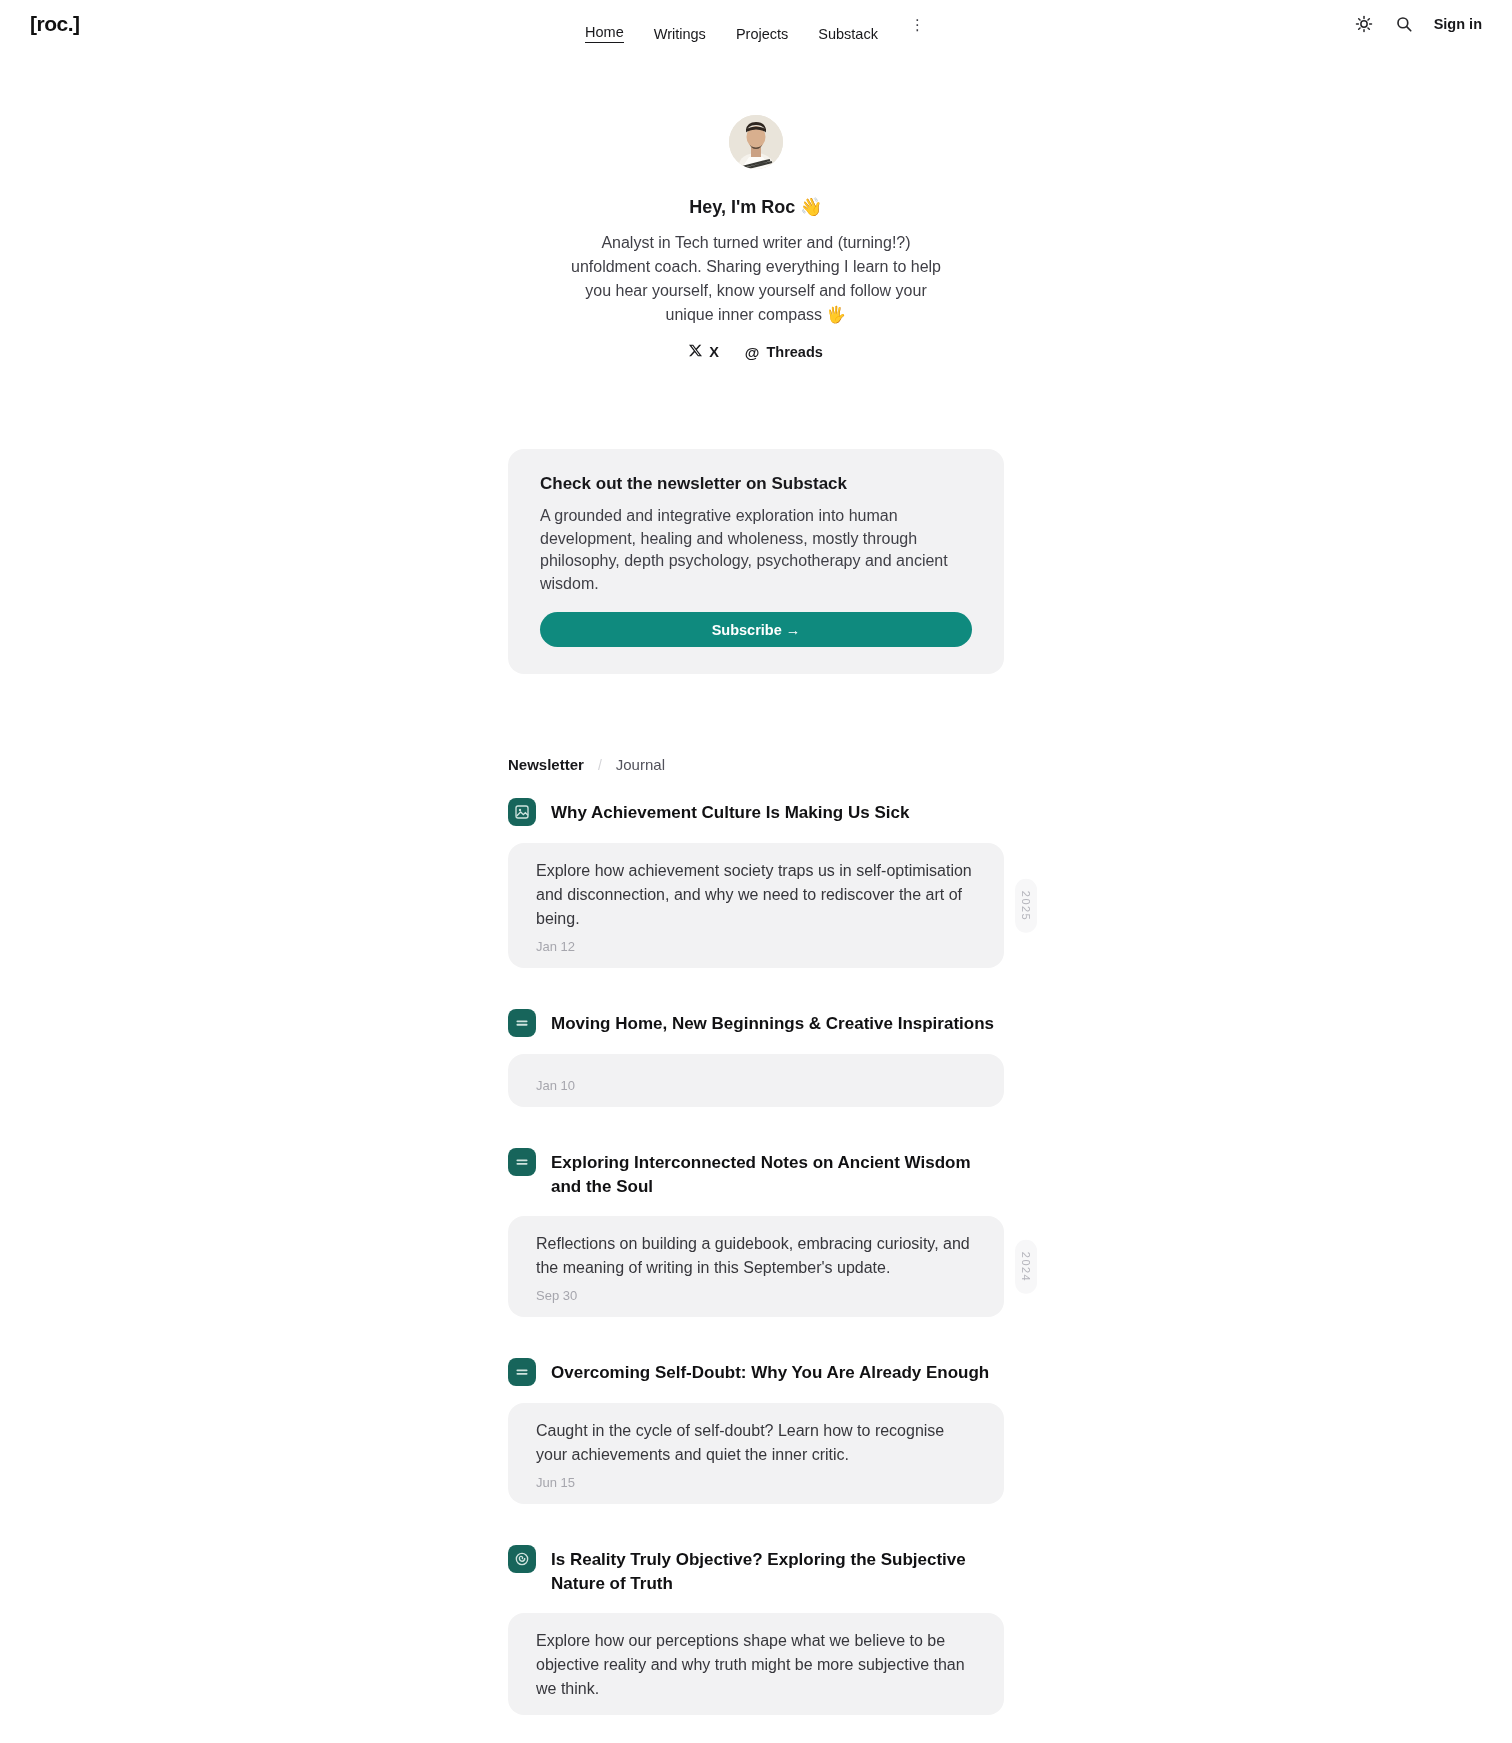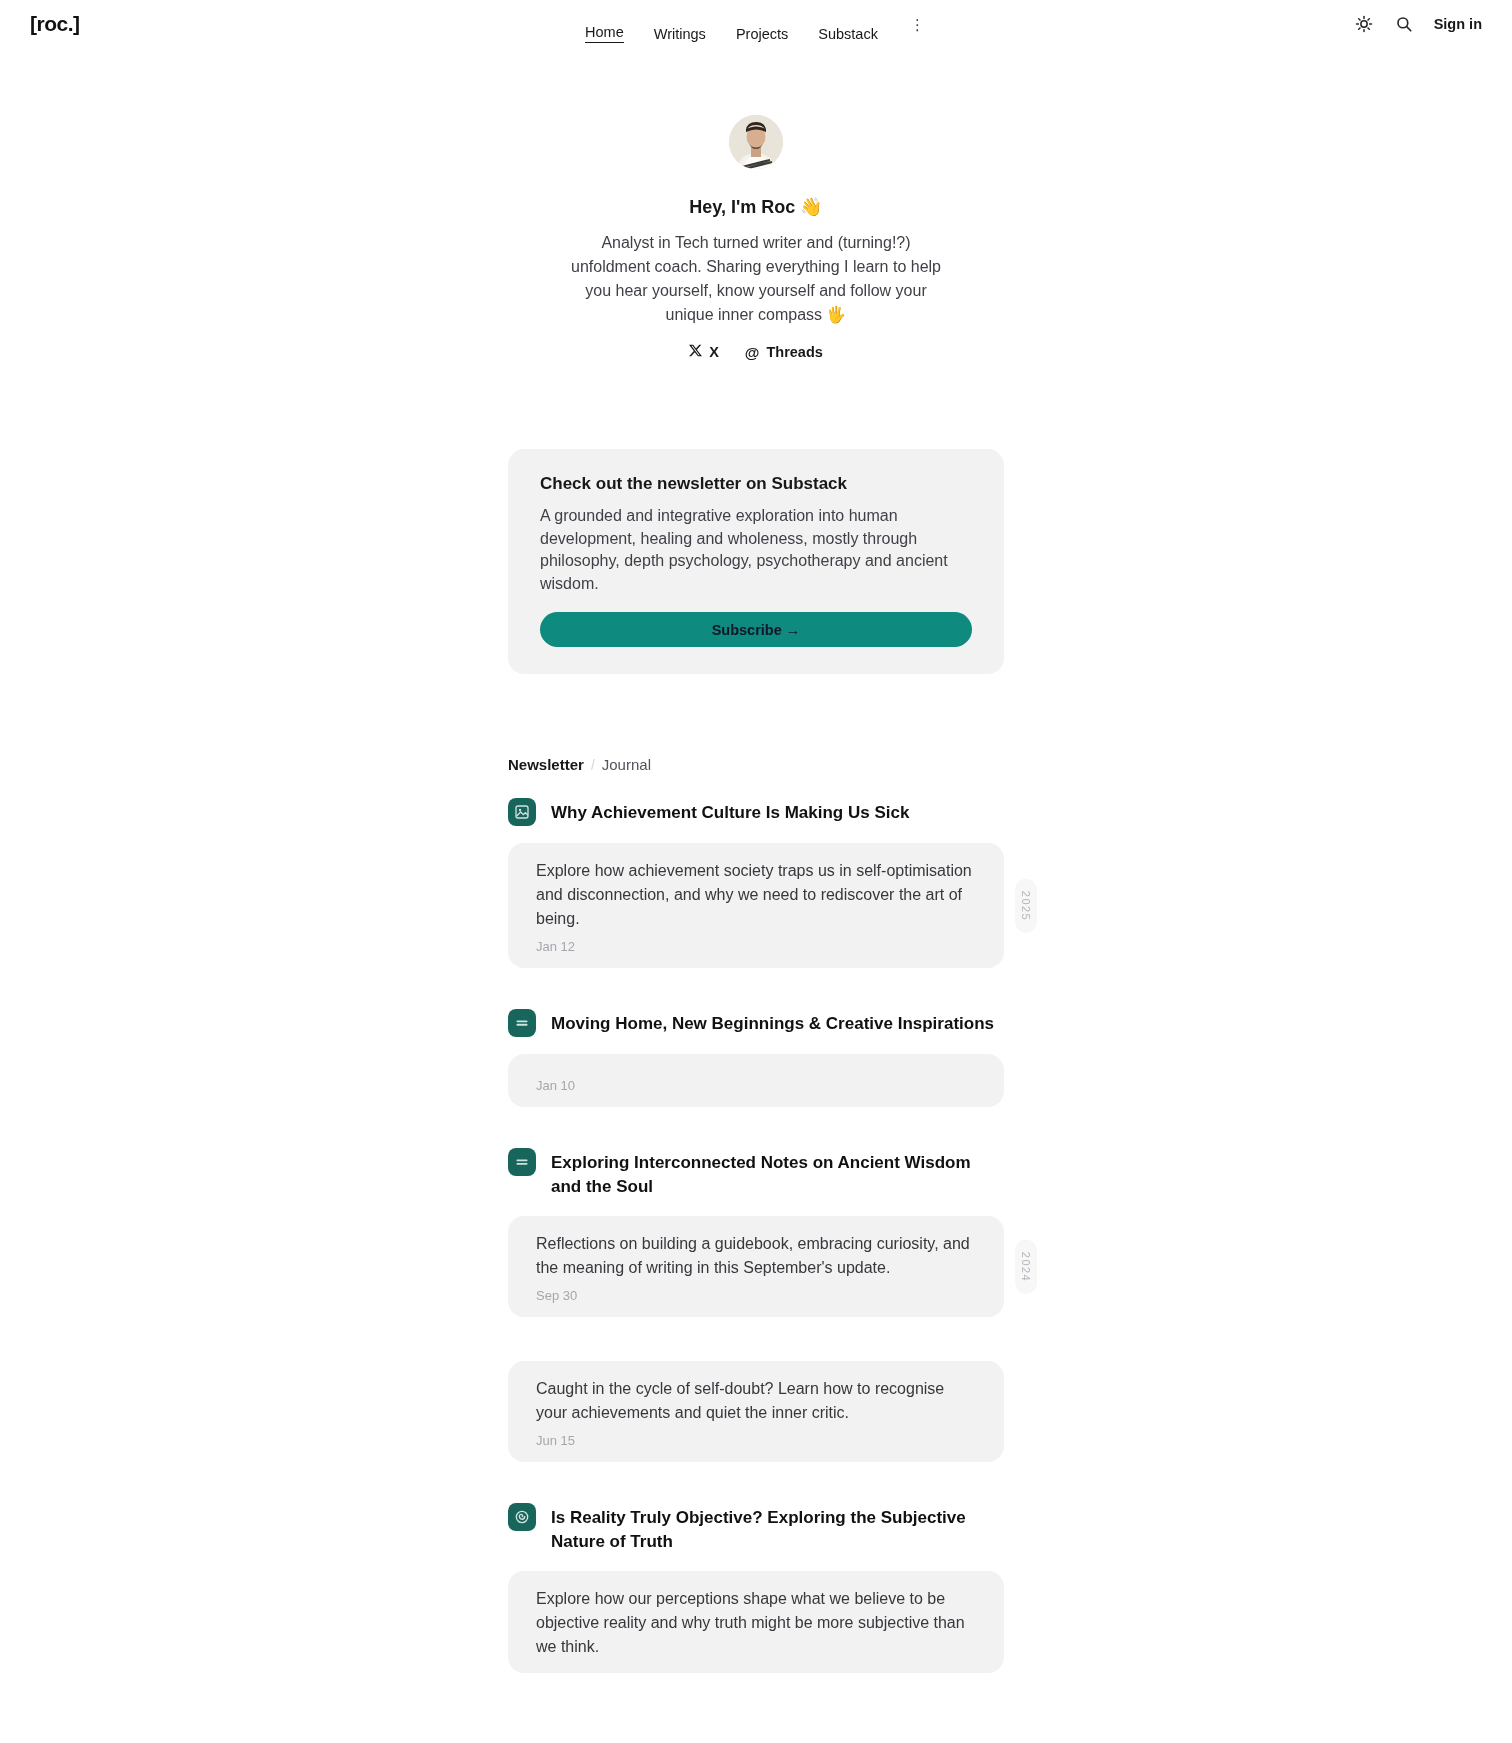--- a/index.html
+++ b/index.html
@@ -49,26 +49,26 @@
 
   
   .newsletter-card {
     margin-top: 89px; background: #f2f2f3; border-radius: 16px;
     padding: 25px 32px 27px;
   }
   .newsletter-title { font-size: 17px; font-weight: 700; color: #18181b; }
   .newsletter-desc { margin-top: 11px; font-size: 16px; line-height: 22.5px; color: #3f3f46; }
   .subscribe-btn {
     margin-top: 17px; width: 100%; height: 35px; border: none; cursor: pointer;
-    border-radius: 18px; color: #0f172a; font-size: 14.5px; font-weight: 600;
+    border-radius: 18px; color: #ffffff; font-size: 14.5px; font-weight: 600;
     font-family: inherit;
   }
 
   
-  .tabs { margin-top: 82px; display: flex; align-items: center; gap: 7px; font-size: 15px; }
+  .tabs { margin-top: 82px; display: flex; align-items: center; gap: 14px; font-size: 15px; }
   .tab { cursor: pointer; color: #52525b; }
   .tab.active { color: #18181b; font-weight: 700; }
   .tab-sep { color: #d4d4d8; font-size: 14px; }
 
   
   .post-list { margin-top: 28px; }
   .post { margin-bottom: 44px; }
   .post-title-row { display: flex; align-items: flex-start; gap: 15px; cursor: pointer; }
   .post-icon {
     flex: 0 0 28px; width: 28px; height: 28px; border-radius: 8px;
@@ -217,20 +217,29 @@
         <h3 class="post-title">Exploring Interconnected Notes on Ancient Wisdom and the Soul</h3>
       </div>
       <div class="post-card">
         <p class="post-desc">Reflections on building a guidebook, embracing curiosity, and the meaning of writing in this September's update.</p>
         <div class="post-date">Sep 30</div>
       <span class="year-pill">2024</span>
         </div>
     </article>
 
     <article class="post">
+      <div class="post-title-row">
+        <span class="post-icon" style="background: rgb(23, 101, 91);">
+            <svg width="14" height="14" viewBox="0 0 24 24" stroke="#cfe3de" stroke-width="3" stroke-linecap="round">
+              <line x1="4" y1="9" x2="20" y2="9"></line>
+              <line x1="4" y1="15" x2="20" y2="15"></line>
+            </svg>
+          </span>
+        <h3 class="post-title">Overcoming Self-Doubt: Why You Are Already Enough</h3>
+      </div>
       <div class="post-card">
         <p class="post-desc">Caught in the cycle of self-doubt? Learn how to recognise your achievements and quiet the inner critic.</p>
         <div class="post-date">Jun 15</div>
       </div>
     </article>
 
     <article class="post">
       <div class="post-title-row">
         <span class="post-icon" style="background: rgb(23, 101, 91);">
             <svg width="16" height="16" viewBox="0 0 24 24" fill="none" stroke="#cfe3de" stroke-width="2">

